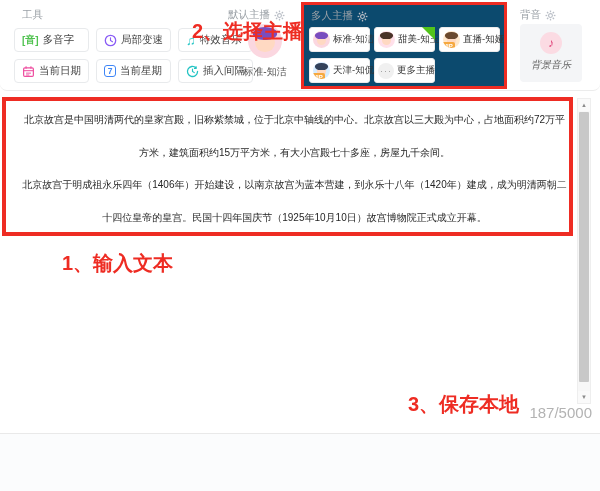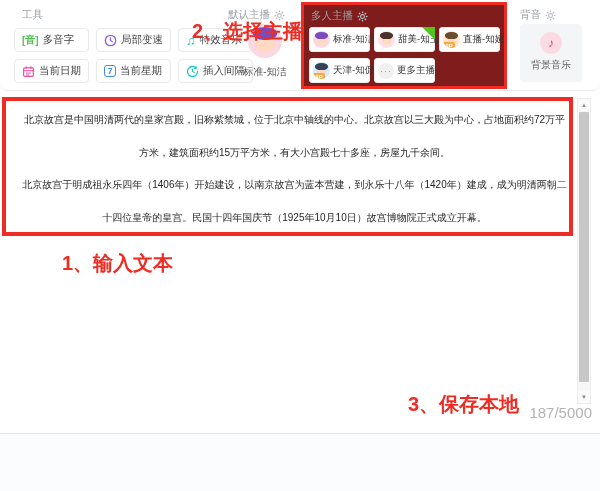--- a/index.html
+++ b/index.html
@@ -23,32 +23,32 @@
 
   .default-anchor { position:absolute; left:228px; top:8px; width:74px; }
   .da-card { position:absolute; left:0; top:16px; width:74px; height:58px; text-align:center; cursor:pointer; }
   .avatar { position:relative; display:inline-block; border-radius:50%; overflow:hidden; }
   .avatar::before { content:""; position:absolute; left:22%; top:26%; width:56%; height:56%; border-radius:50%; background:#ffd9c2; }
   .avatar::after { content:""; position:absolute; left:14%; top:8%; width:72%; height:38%; border-radius:50% 50% 45% 45%; background:var(--hair,#6b4a2f); }
   .av-big { width:34px; height:34px; }
   .av-sm { width:17px; height:17px; flex:none; }
   .da-name { font-size:10px; color:#555; margin-top:3px; }
 
-  .multi-anchor { position:absolute; left:301px; top:2px; width:206px; height:87px; border:3px solid #ee2c23; background:#7f1d1d; }
+  .multi-anchor { position:absolute; left:301px; top:2px; width:206px; height:87px; border:3px solid #ee2c23; background:#0c4a6e; }
   .ma-label { position:absolute; left:7px; top:4px; }
   .ma-grid { position:absolute; left:5px; top:22px; width:192px; display:grid; grid-template-columns:61px 61px 61px; gap:6px 4px; }
   .anchor-btn { position:relative; height:25px; border:1px solid #ebebeb; border-radius:3px; background:#fff; display:flex; align-items:center; gap:3px; padding:0 3px; font-size:9.5px; color:#333; cursor:pointer; white-space:nowrap; overflow:visible; }
   .ribbon { position:absolute; top:-1px; right:-1px; width:0; height:0; border-top:13px solid #52c41a; border-left:13px solid transparent; }
   .vip-tag { position:absolute; left:-2px; bottom:-2px; background:#f6a93f; color:#fff; font-size:6px; font-weight:bold; line-height:1; padding:1px 2px; border-radius:2px; }
   .more-dots { width:16px; height:16px; border-radius:50%; background:#f0f0f0; color:#9a9a9a; font-size:9px; display:inline-flex; align-items:center; justify-content:center; flex:none; letter-spacing:1px; }
 
   .bgm-sec { position:absolute; left:520px; top:8px; }
   .bgm-card { position:absolute; left:520px; top:24px; width:62px; height:58px; background:#f4f5f7; border-radius:4px; text-align:center; cursor:pointer; }
   .bgm-note { width:22px; height:22px; border-radius:50%; background:#fbdbe3; color:#e0447a; font-size:12px; display:inline-flex; align-items:center; justify-content:center; margin-top:8px; }
-  .bgm-name { font-size:10px; color:#666; margin-top:4px; }
+  .bgm-name { font-size:10px; color:#666; margin-top:4px;font-style:italic; }
 
   
   .annot { position:absolute; color:#ee2c23; font-size:20px; font-weight:bold; z-index:10; white-space:nowrap; }
 
   
   .editor-box { position:absolute; left:2px; top:97px; width:571px; height:139px; border:4px solid #ee2c23; background:#fff; overflow:hidden; z-index:2; }
   .editor-box p { font-size:10px; line-height:32.6px; color:#262626; padding:0 2px 0 16px; margin:0;text-align:center; }
   .editor-box .pad-top { height:3px; }
 
   .scrollbar { position:absolute; left:577px; top:98px; width:14px; height:306px; background:#f7f7f7; border:1px solid #eee; }

